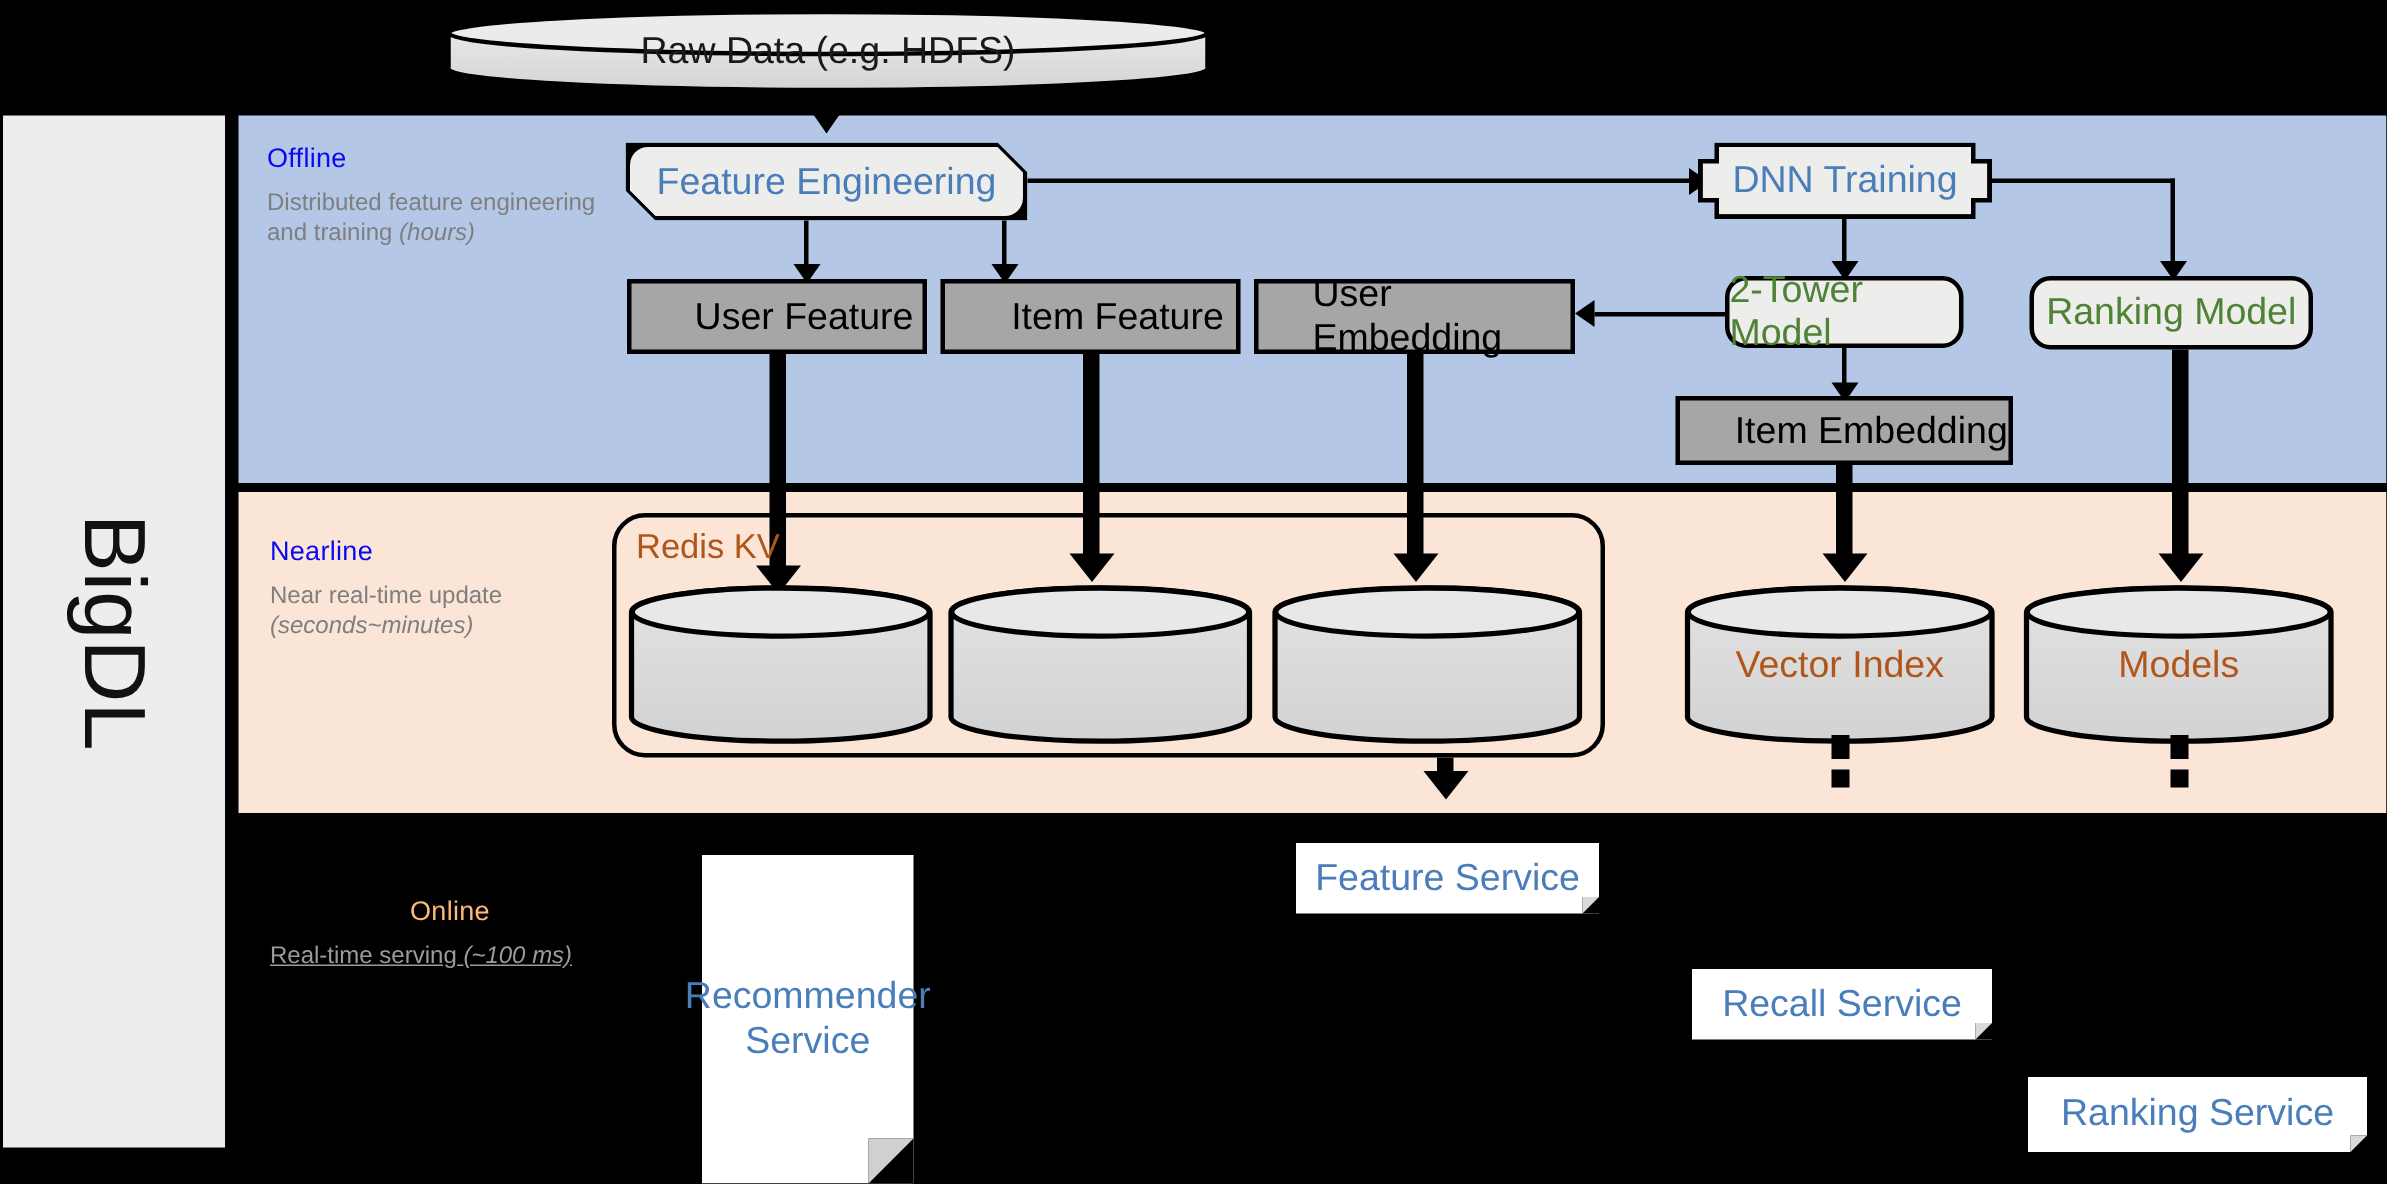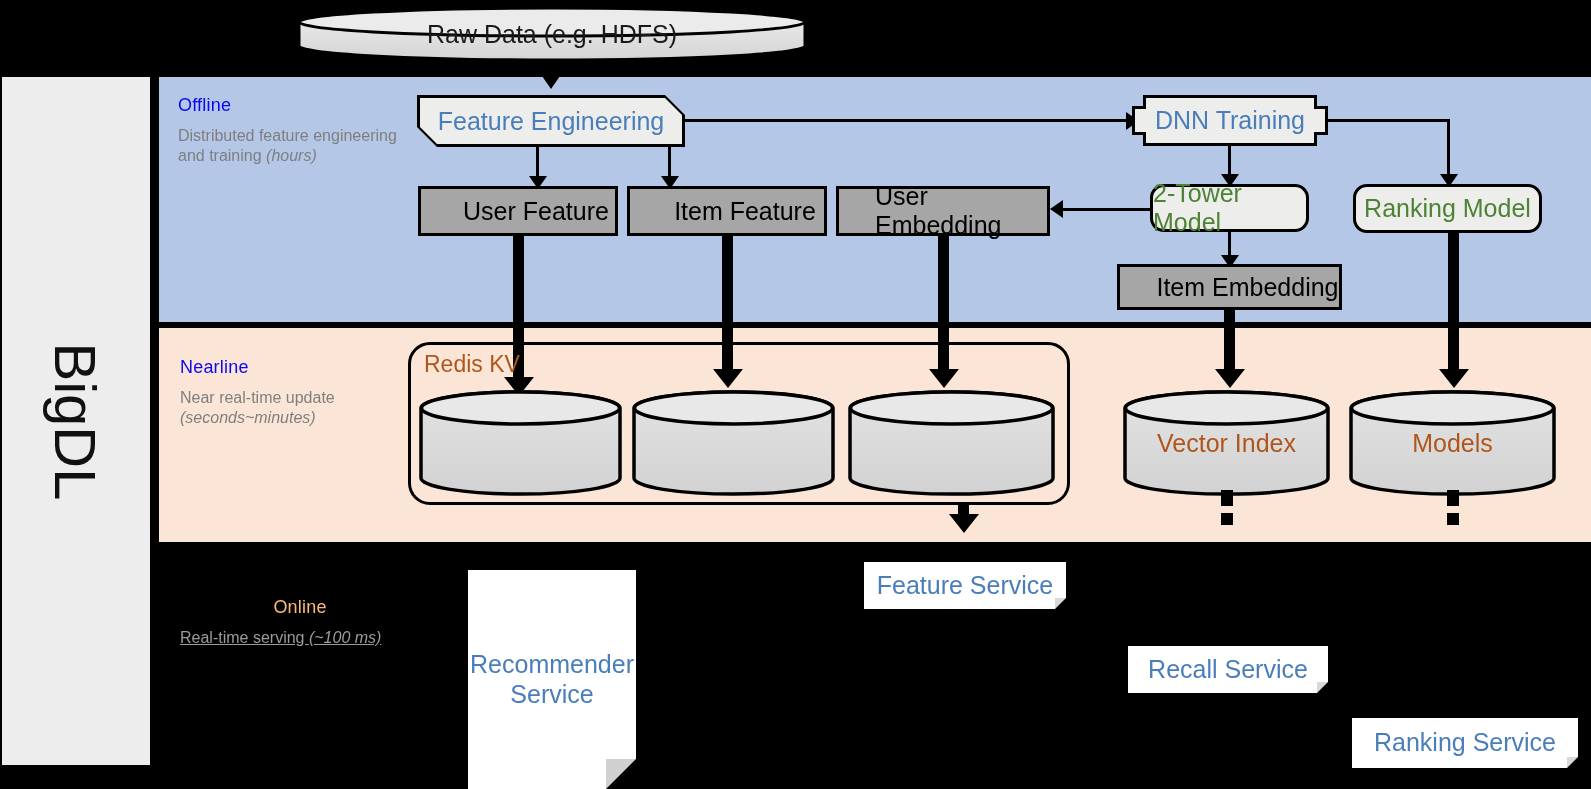--- a/index.html
+++ b/index.html
@@ -51,21 +51,21 @@
   .cut-wrap{
     background:#000;
     clip-path:polygon(0 0, calc(100% - 20px) 0, 100% 20px, 100% 100%, 20px 100%, 0 calc(100% - 20px));
     display:flex;align-items:center;justify-content:center;
   }
   .cut-inner{
     background:#ededeb;
     clip-path:polygon(0 0, calc(100% - 17px) 0, 100% 17px, 100% 100%, 17px 100%, 0 calc(100% - 17px));
     width:calc(100% - 6px);height:calc(100% - 6px);
     display:flex;align-items:center;justify-content:center;
-    font-size:25px;color:#4a7ebb;
+    font-size:25px;color:#4a7ebb;border-radius:12px;
   }
   
   .concave-wrap{background:#000;display:flex;align-items:center;justify-content:center;}
   .concave-wrap, .concave-inner{
     --c:11px;
   }
   .concave-wrap{
     clip-path:polygon(
       var(--c) 0, calc(100% - var(--c)) 0,
       calc(100% - var(--c)) 0,
@@ -316,21 +316,21 @@
 
   <div class="ln thick abs" style="left:958px;top:505px;height:12px;"></div>
   <div class="arrow-dn-fat" style="left:949px;top:514px;"></div>
 
   <div class="sq" style="left:1221px;top:490px;height:16px;"></div>
   <div class="sq" style="left:1221px;top:513px;"></div>
 
   <div class="sq" style="left:1447px;top:490px;height:16px;"></div>
   <div class="sq" style="left:1447px;top:513px;"></div>
 
-  <div class="svc" style="left:468px;top:570px;width:168px;height:219px;">
+  <div class="svc" style="left:468px;top:570px;width:141px;height:219px;">
     <span style="padding:0 14px;">Recommender Service</span>
     <span class="fold-big"></span>
   </div>
 
   <div class="svc" style="left:864px;top:562px;width:202px;height:47px;">
     <span>Feature Service</span>
     <span class="fold"></span>
   </div>
 
   <div class="svc" style="left:1128px;top:646px;width:200px;height:47px;">

